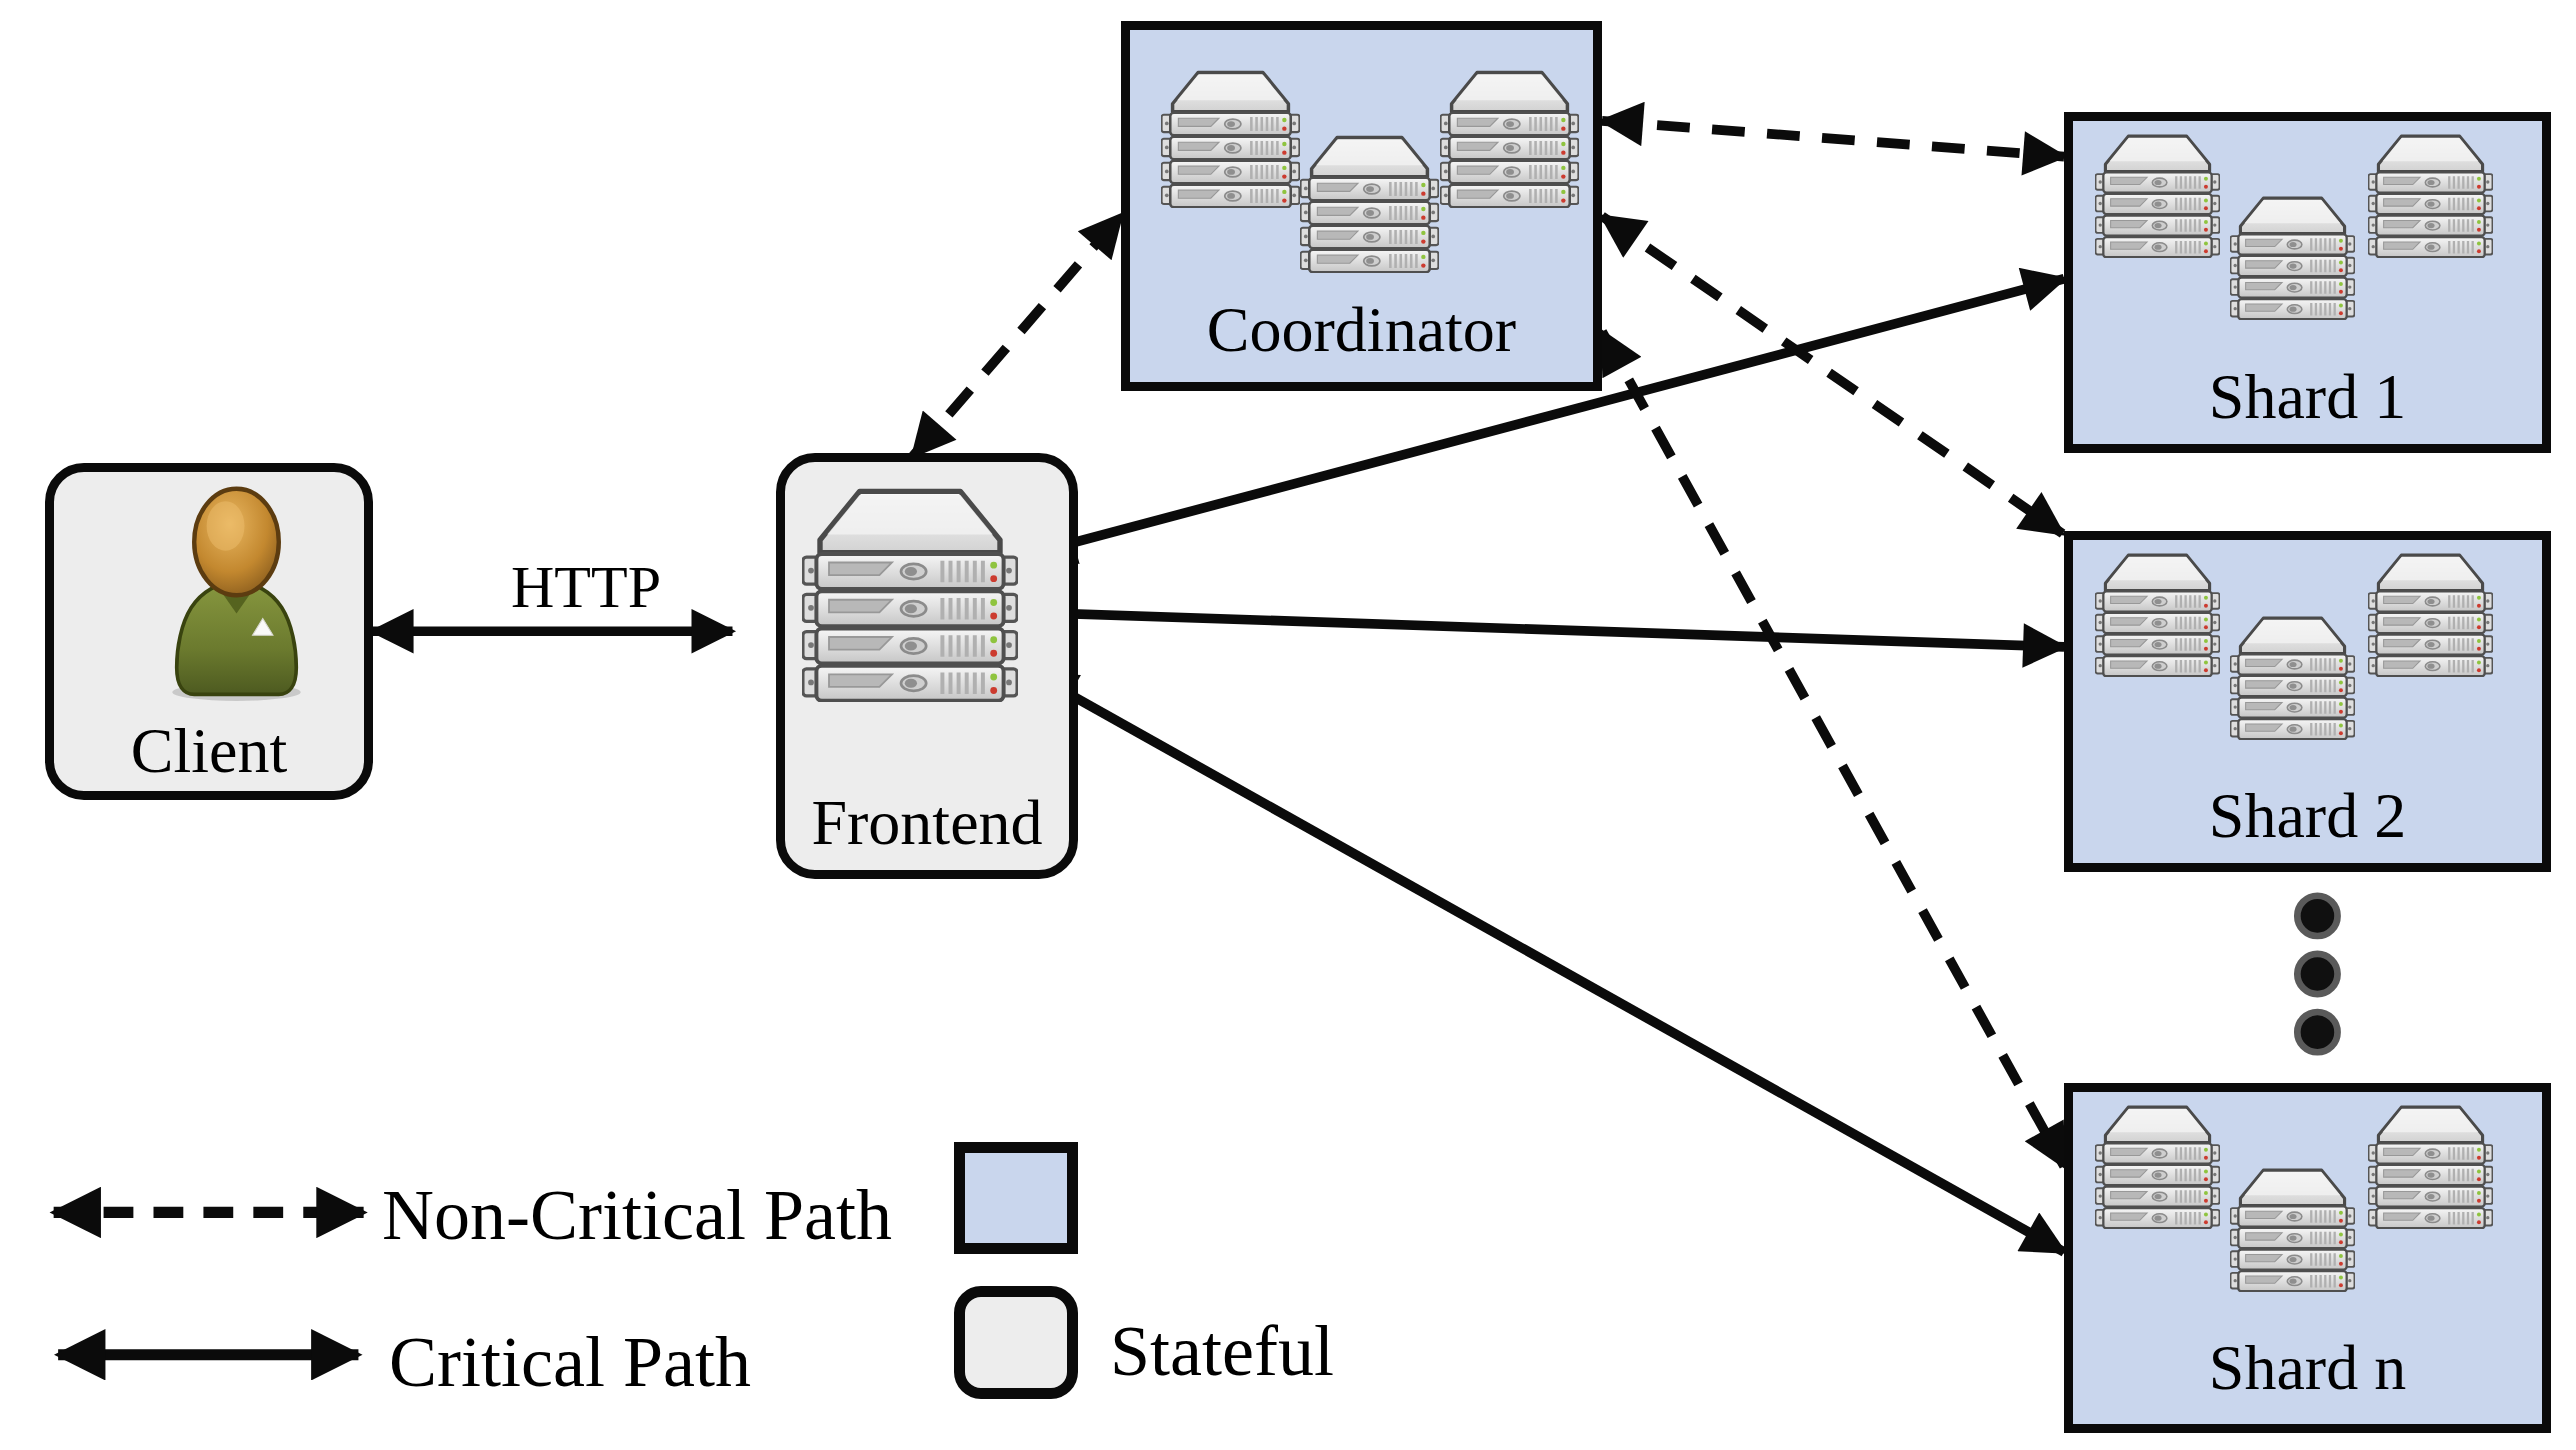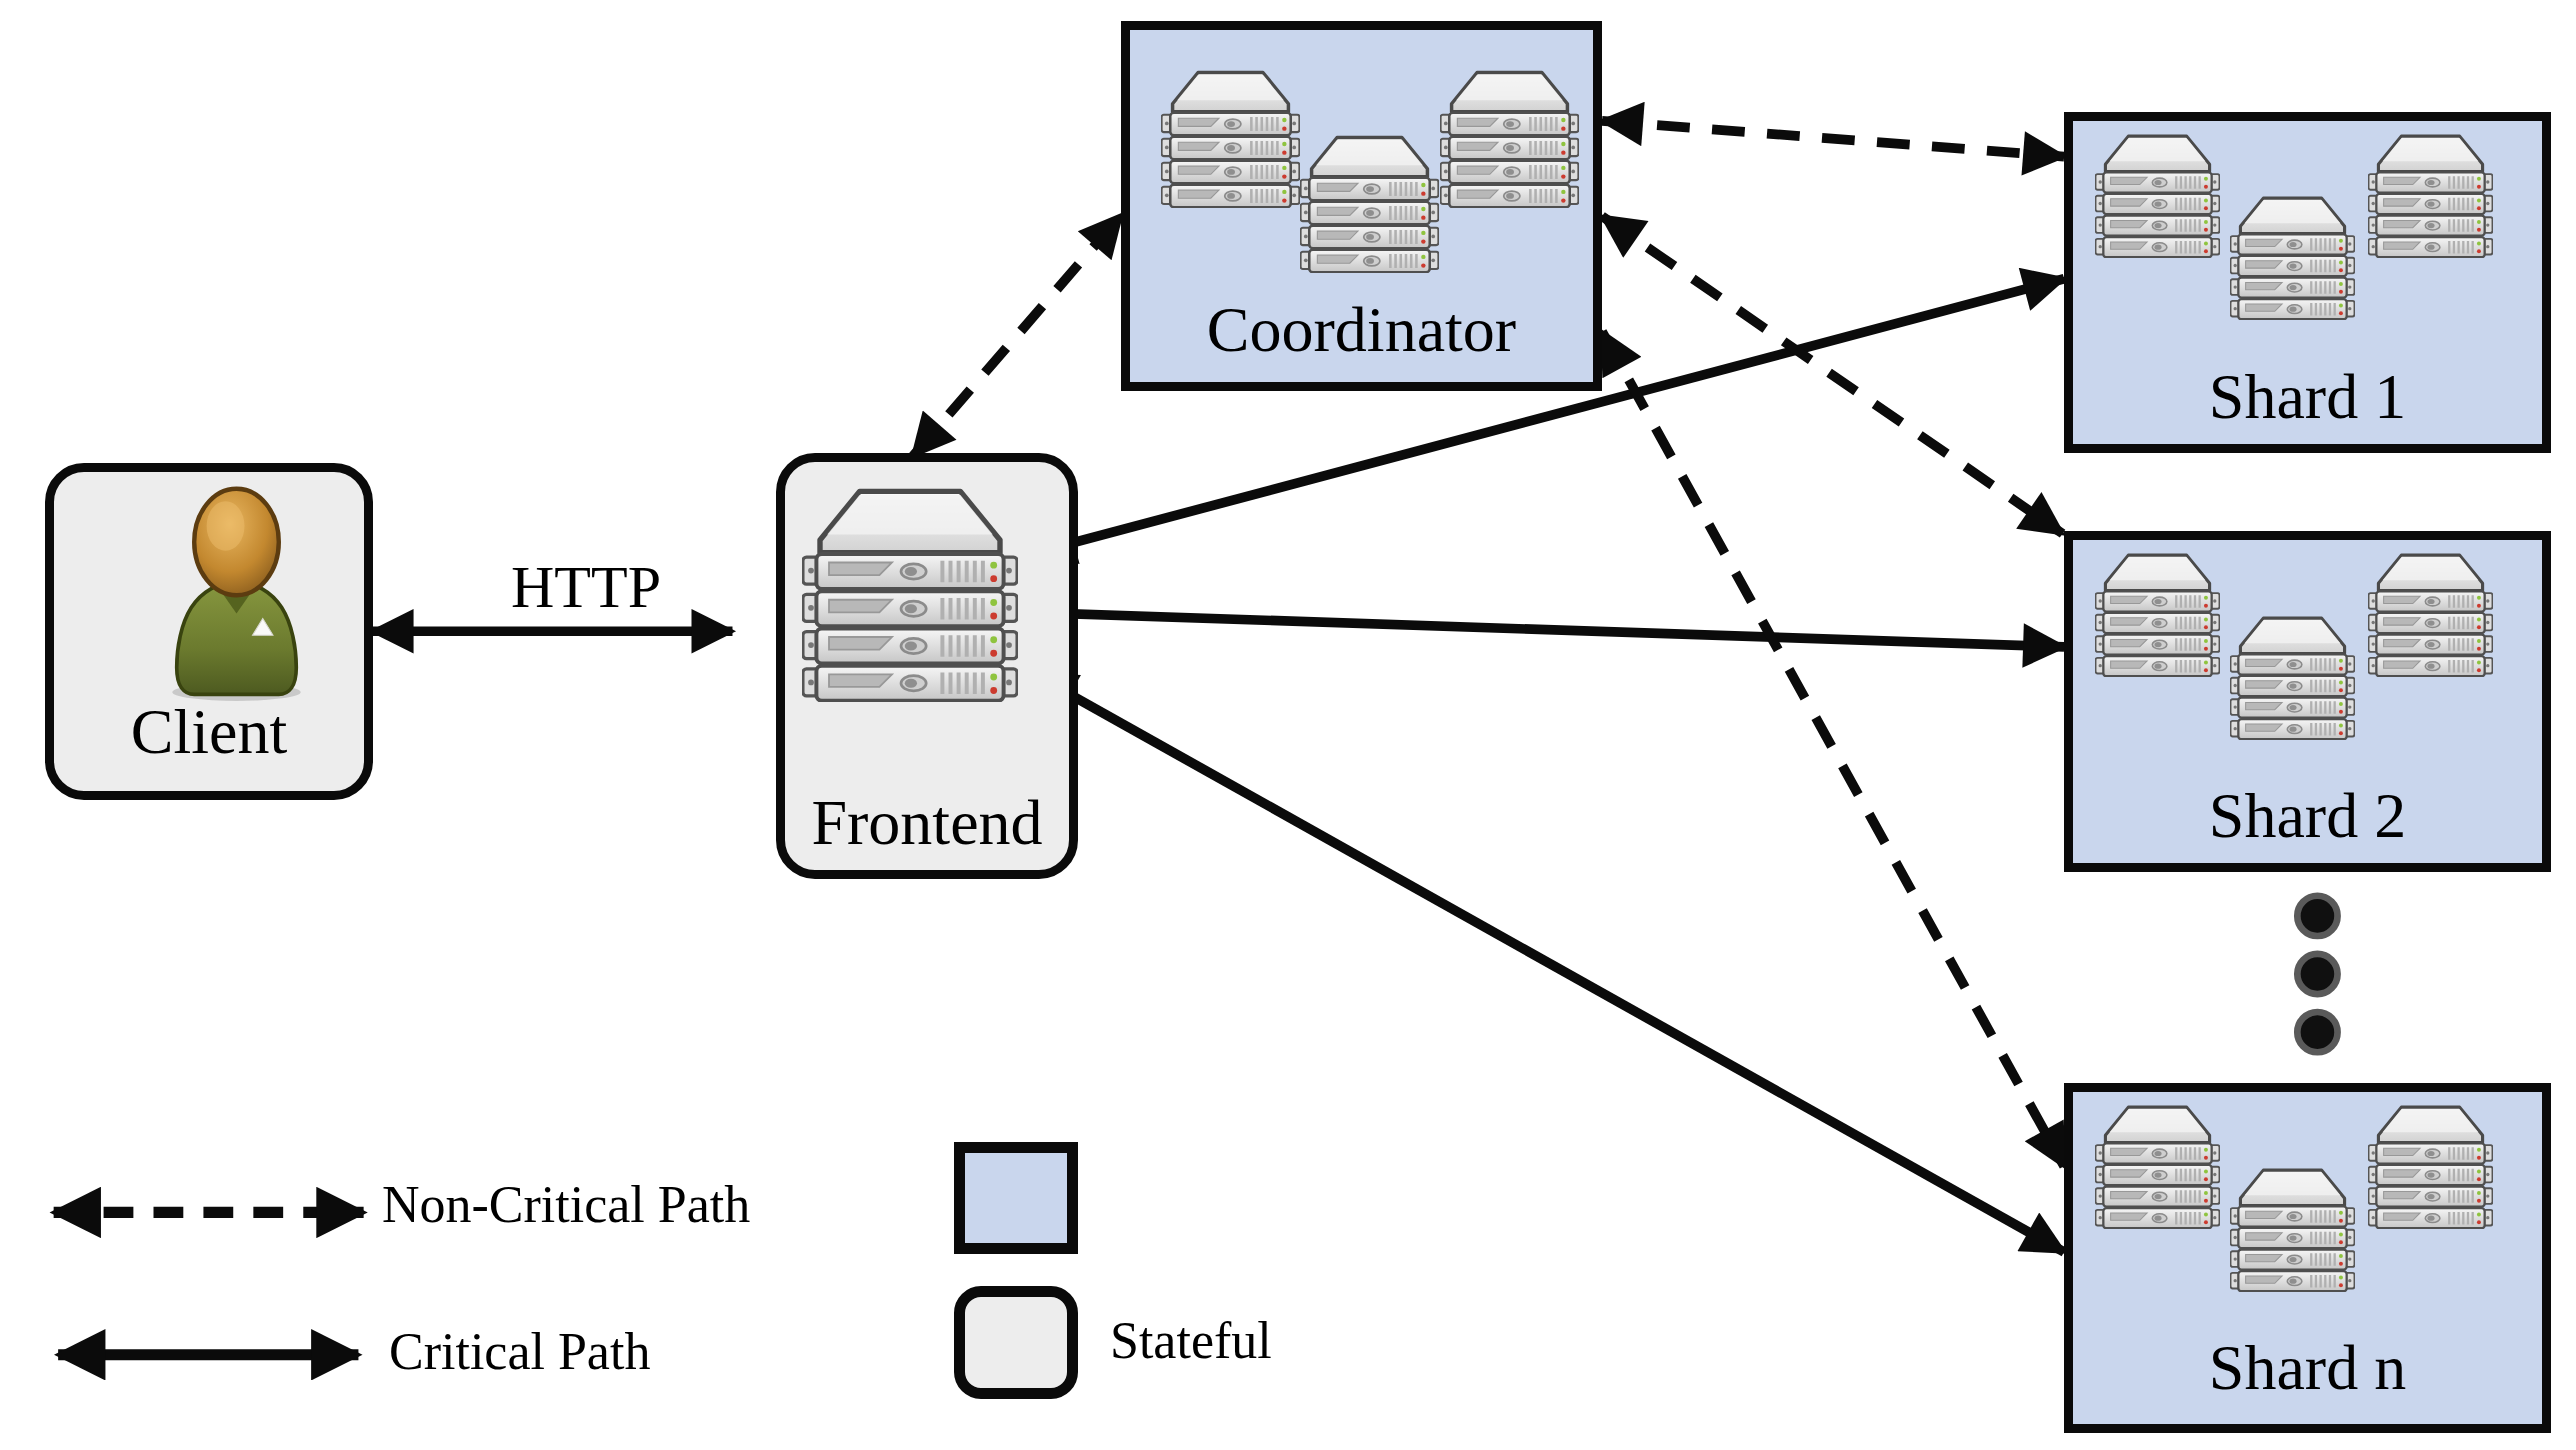--- a/index.html
+++ b/index.html
@@ -3,21 +3,21 @@
 <meta charset="utf-8">
 <style>
   html,body{margin:0;padding:0;background:#ffffff;}
   #canvas{position:relative;width:2576px;height:1451px;background:#ffffff;overflow:hidden;
           font-family:"Liberation Serif", serif;color:#000;}
   svg.layer{position:absolute;left:0;top:0;width:2576px;height:1451px;pointer-events:none;}
   .node{position:absolute;box-sizing:border-box;border:9.7px solid #0a0a0a;}
   .stateless{background:#ededed;border-radius:39px;}
   .stateful{background:#c9d6ed;border-radius:0;}
   .node-label{position:absolute;left:0;right:0;text-align:center;font-size:64px;line-height:1;white-space:nowrap;}
-  .txt{position:absolute;font-size:52px;line-height:1;white-space:nowrap;}
+  .txt{position:absolute;font-size:72px;line-height:1;white-space:nowrap;}
   #http-label{position:absolute;left:445px;top:557px;width:216px;text-align:right;font-size:60px;line-height:1;}
   .icon{position:absolute;}
   .legend-swatch{position:absolute;box-sizing:border-box;border:11.2px solid #0a0a0a;}
   #legend-stateful-swatch{left:954px;top:1142px;width:124px;height:112px;background:#c9d6ed;}
   #legend-stateless-swatch{left:954px;top:1286px;width:124px;height:113px;background:#ededed;border-radius:27px;}
   .edge{stroke:#0b0b0b;stroke-width:13;fill:none;}
   .edge.dashed{stroke-dasharray:44 30;}
   .legend-line{stroke:#0b0b0b;stroke-width:15;fill:none;}
   .legend-line.dashed{stroke-dasharray:40 27;}
 </style>
@@ -100,21 +100,21 @@
     <line class="legend-line" x1="78" y1="1818" x2="481" y2="1818" marker-start="url(#ah)" marker-end="url(#ah)"></line>
 
     <g id="dots">
         <circle cx="3110" cy="1229" r="27" fill="#101010" stroke="#5a5a5a" stroke-width="9"></circle>
         <circle cx="3110" cy="1307" r="27" fill="#101010" stroke="#5a5a5a" stroke-width="9"></circle>
         <circle cx="3110" cy="1385" r="27" fill="#101010" stroke="#5a5a5a" stroke-width="9"></circle>
       </g>
   </svg>
 
   <div class="node stateless" style="left:45px;top:463px;width:328px;height:337px;">
-    <div class="node-label" style="top:228px;">Client</div>
+    <div class="node-label" style="top:247px;">Client</div>
   </div>
 
   <div class="node stateless" style="left:776px;top:453px;width:302px;height:426px;">
     <div class="node-label" style="top:329px;">Frontend</div>
   </div>
 
   <div class="node stateful" style="left:1121px;top:21px;width:481px;height:370px;">
     <div class="node-label" style="top:268px;">Coordinator</div>
   </div>
 

